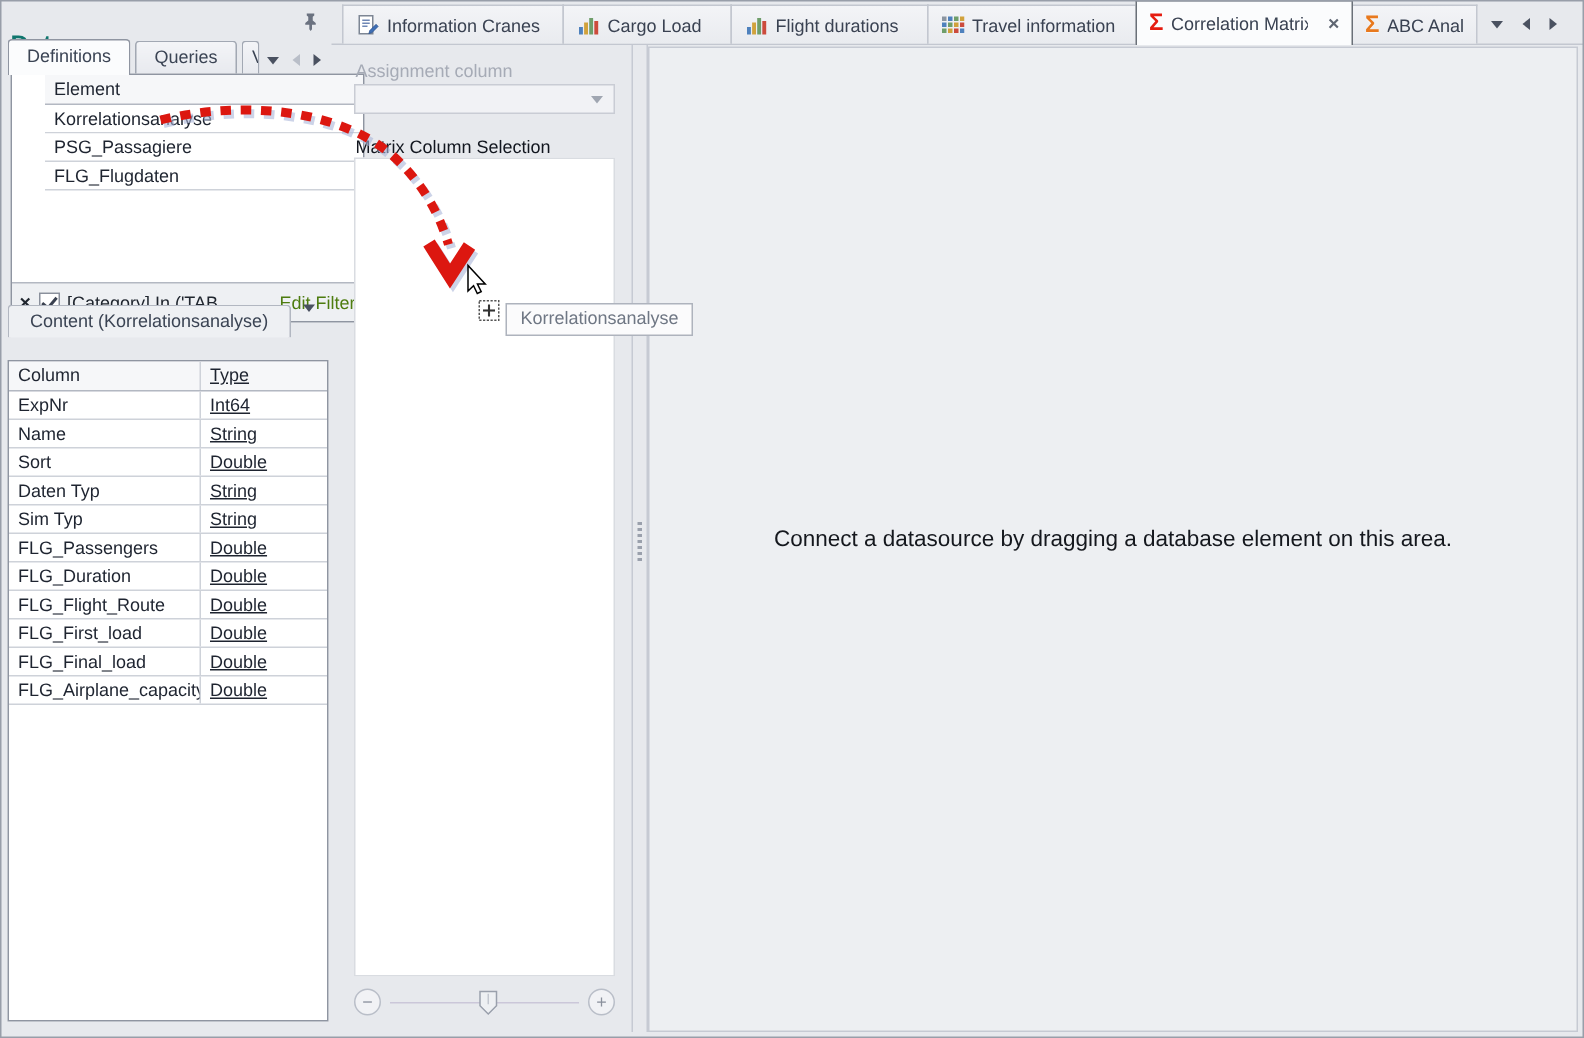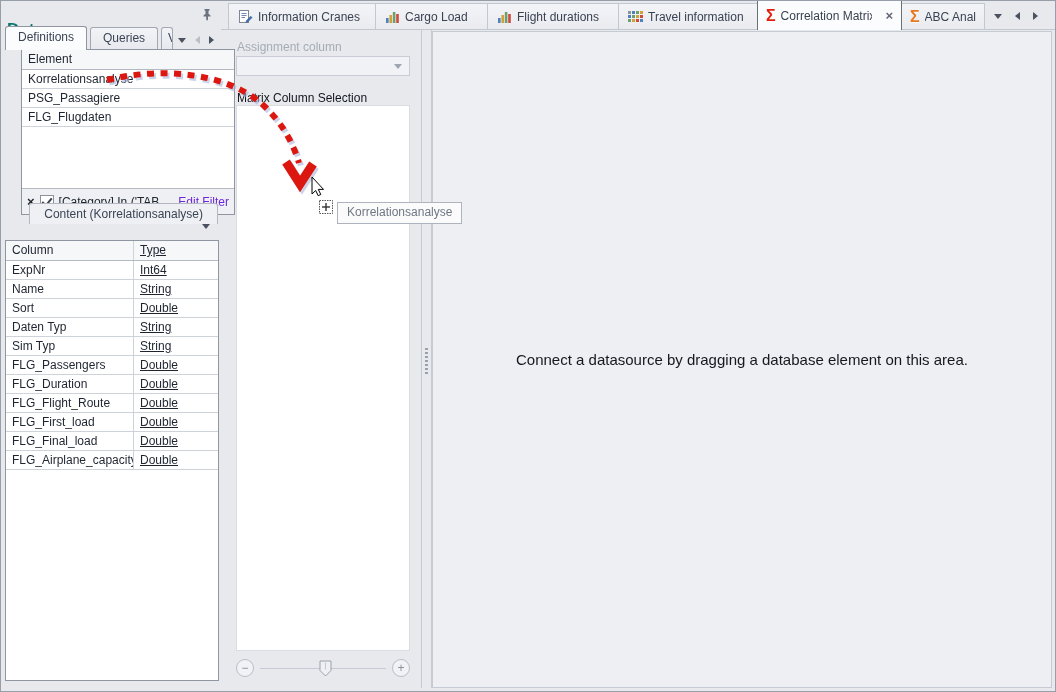--- a/index.html
+++ b/index.html
@@ -17,32 +17,32 @@
   .pin-btn{width:14px;height:14px;display:flex;align-items:center;justify-content:center;cursor:pointer;}
 
   .dp-tabs{position:absolute;left:2px;top:23px;right:0;height:24px;display:flex;align-items:flex-end;}
   .dtab{height:22px;line-height:21px;padding:0 12px;border:1px solid #a2a8b3;border-bottom:none;
         border-radius:3px 3px 0 0;background:linear-gradient(#f3f4f7,#e7e9ee);color:#3b4454;
         margin-right:3px;white-space:nowrap;cursor:pointer;}
   .dtab.active{background:#fbfcfd;border-color:#8f95a1;position:relative;z-index:2;height:23px;}
   .dtab.clip{width:14px;padding:0 2px 0 6px;overflow:hidden;}
   .dp-tab-ctrls{display:flex;align-items:center;gap:9px;margin:0 4px 6px 2px;}
 
-  .list-frame{position:absolute;left:18px;top:46px;width:212px;height:164px;border:1px solid #8f95a1;background:#fff;}
+  .list-frame{position:absolute;left:4px;top:46px;width:212px;height:164px;border:1px solid #8f95a1;background:#fff;padding-left:22px;}
   .el-header{height:19px;line-height:19px;padding-left:6px;background:#f6f7f9;border-bottom:1px solid #b3b8c2;}
   .el-item{height:18px;line-height:18px;padding-left:6px;border-bottom:1px solid #ced2d9;cursor:pointer;background:#fff;}
   .filter-bar{position:absolute;left:0;right:0;bottom:0;height:25px;background:#eef0f3;border-top:1px solid #b3b8c2;
               display:flex;align-items:center;gap:5px;padding:0 5px;}
   .x-glyph{font-weight:bold;font-size:13px;color:#20262f;cursor:pointer;line-height:12px;}
   .cbx{width:12px;height:12px;border:1px solid #8a909c;background:#fff;position:relative;cursor:pointer;flex:0 0 auto;}
   .cbx .check{position:absolute;left:3px;top:0px;width:4px;height:8px;border-right:2px solid #3a4150;border-bottom:2px solid #3a4150;transform:rotate(40deg);}
   .filter-expr{white-space:nowrap;overflow:hidden;max-width:104px;color:#20262f;}
-  .edit-filter{margin-left:auto;color:#6d28d9;cursor:pointer;white-space:nowrap;}
-
-  .content-tab-row{position:absolute;left:2px;top:200px;right:0;height:24px;display:flex;align-items:flex-end;flex-direction:column;}
+  .edit-filter{margin-left:auto;color:#4d7c0f;cursor:pointer;white-space:nowrap;}
+
+  .content-tab-row{position:absolute;left:2px;top:200px;right:0;height:24px;display:flex;}
   .content-tab{height:21px;line-height:20px;padding:0 14px;border:1px solid #b2b7c1;border-bottom:none;
                border-radius:3px 3px 0 0;background:#eef0f3;color:#3b4454;cursor:pointer;}
   .content-dd{margin:0 8px 7px auto;cursor:pointer;}
 
   .columns-table{position:absolute;left:2px;top:237px;width:212px;height:439px;border:1px solid #8f95a1;background:#fff;overflow:hidden;}
   .crow{display:flex;height:18px;line-height:18px;border-bottom:1px solid #ced2d9;cursor:default;}
   .crow.header{background:#f6f7f9;border-bottom:1px solid #b3b8c2;height:19px;line-height:19px;}
   .crow .c1{width:121px;padding-left:6px;border-right:1px solid #ced2d9;overflow:hidden;white-space:nowrap;}
   .crow .c2{flex:1;padding-left:6px;overflow:hidden;white-space:nowrap;text-decoration:underline;}
 

